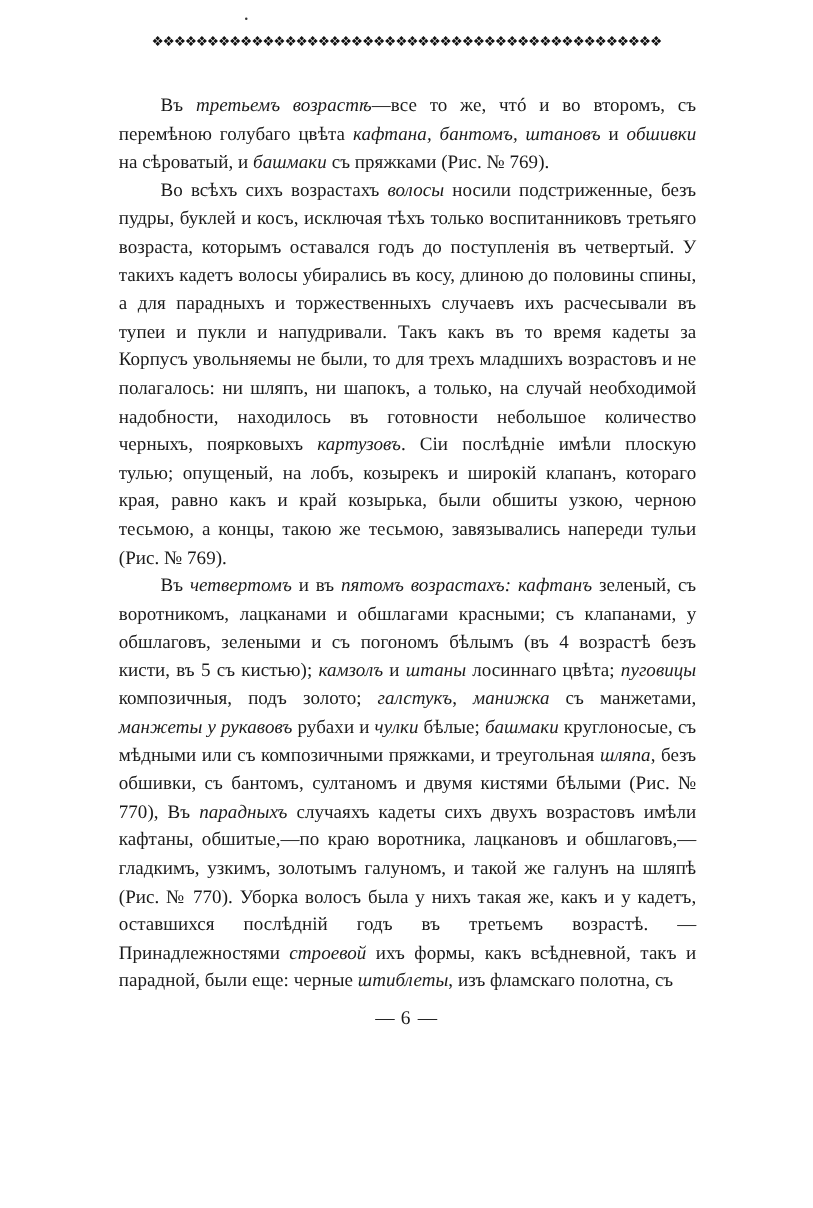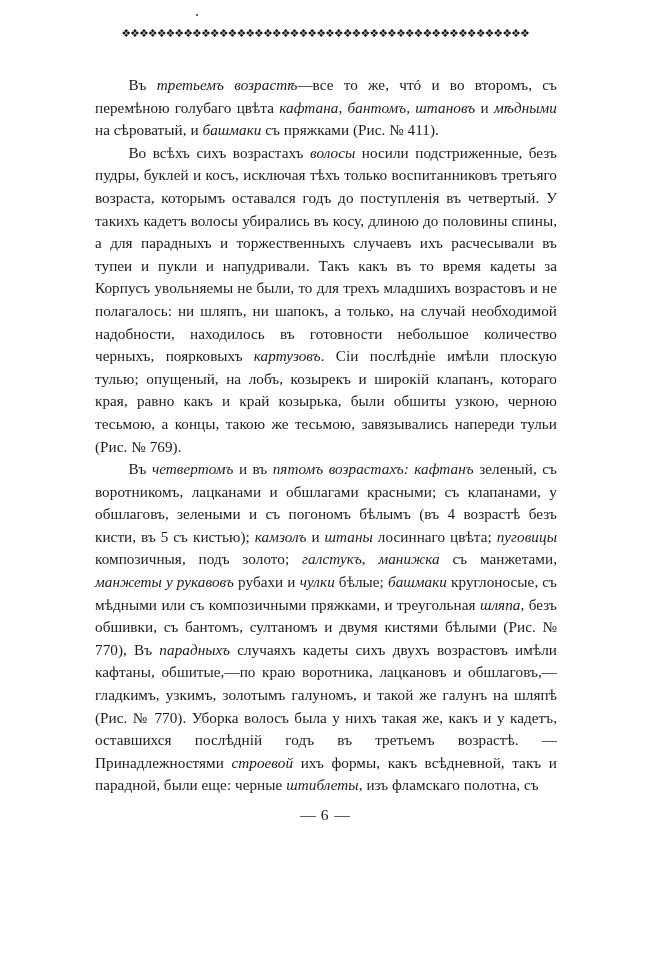--- a/index.html
+++ b/index.html
@@ -87,21 +87,21 @@
 
 <div class="page">
 
   <div class="stray-dot"></div>
 
   <div class="ornament">
     <span>❖❖❖❖❖❖❖❖❖❖❖❖❖❖❖❖❖❖❖❖❖❖❖❖❖❖❖❖❖❖❖❖❖❖❖❖❖❖❖❖❖❖❖❖❖❖</span>
   </div>
 
   <div class="textblock">
-    <p class="tight"><span>Въ </span><i>третьемъ возрастѣ</i><span>—все то же, чтó и во второмъ, съ перемѣною голубаго цвѣта </span><i>кафтана, бантомъ, штановъ</i><span> и </span><i>мѣдными</i><span> на сѣроватый, и </span><i>башмаки</i><span> съ пряжками (Рис. № 411).</span></p>
+    <p class="tight"><span>Въ </span><i>третьемъ возрастѣ</i><span>—все то же, чтó и во второмъ, съ перемѣною голубаго цвѣта </span><i>кафтана, бантомъ, штановъ</i><span> и </span><i>обшивки</i><span> на сѣроватый, и </span><i>башмаки</i><span> съ пряжками (Рис. № 769).</span></p>
     <p class="tight"><span>Во всѣхъ сихъ возрастахъ </span><i>волосы</i><span> носили подстриженные, безъ пудры, буклей и косъ, исключая тѣхъ только воспитанниковъ третьяго возраста, которымъ оставался годъ до поступленія въ четвертый. У такихъ кадетъ волосы убирались въ косу, длиною до половины спины, а для парадныхъ и торжественныхъ случаевъ ихъ расчесывали въ тупеи и пукли и напудривали. Такъ какъ въ то время кадеты за Корпусъ увольняемы не были, то для трехъ младшихъ возрастовъ и не полагалось: ни шляпъ, ни шапокъ, а только, на случай необходимой надобности, находилось въ готовности небольшое количество черныхъ, поярковыхъ </span><i>картузовъ</i><span>. Сіи послѣдніе имѣли плоскую тулью; опущеный, на лобъ, козырекъ и широкій клапанъ, котораго края, равно какъ и край козырька, были обшиты узкою, черною тесьмою, а концы, такою же тесьмою, завязывались напереди тульи (Рис. № 769).</span></p>
     <p class="tight"><span>Въ </span><i>четвертомъ</i><span> и въ </span><i>пятомъ возрастахъ: кафтанъ</i><span> зеленый, съ воротникомъ, лацканами и обшлагами красными; съ клапанами, у обшлаговъ, зелеными и съ погономъ бѣлымъ (въ 4 возрастѣ безъ кисти, въ 5 съ кистью); </span><i>камзолъ</i><span> и </span><i>штаны</i><span> лосиннаго цвѣта; </span><i>пуговицы</i><span> композичныя, подъ золото; </span><i>галстукъ</i><span>, </span><i>манижка</i><span> съ манжетами, </span><i>манжеты у рукавовъ</i><span> рубахи и </span><i>чулки</i><span> бѣлые; </span><i>башмаки</i><span> круглоносые, съ мѣдными или съ композичными пряжками, и треугольная </span><i>шляпа</i><span>, безъ обшивки, съ бантомъ, султаномъ и двумя кистями бѣлыми (Рис. № 770), Въ </span><i>парадныхъ</i><span> случаяхъ кадеты сихъ двухъ возрастовъ имѣли кафтаны, обшитые,—по краю воротника, лацкановъ и обшлаговъ,—гладкимъ, узкимъ, золотымъ галуномъ, и такой же галунъ на шляпѣ (Рис. № 770). Уборка волосъ была у нихъ такая же, какъ и у кадетъ, оставшихся послѣдній годъ въ третьемъ возрастѣ. — Принадлежностями </span><i>строевой</i><span> ихъ формы, какъ всѣдневной, такъ и парадной, были еще: черные </span><i>штиблеты</i><span>, изъ фламскаго полотна, съ</span></p>
   </div>
 
   <div class="pagenum">
     <span class="dash">—</span>
     <span>6</span>
     <span class="dash">—</span>
   </div>
 

